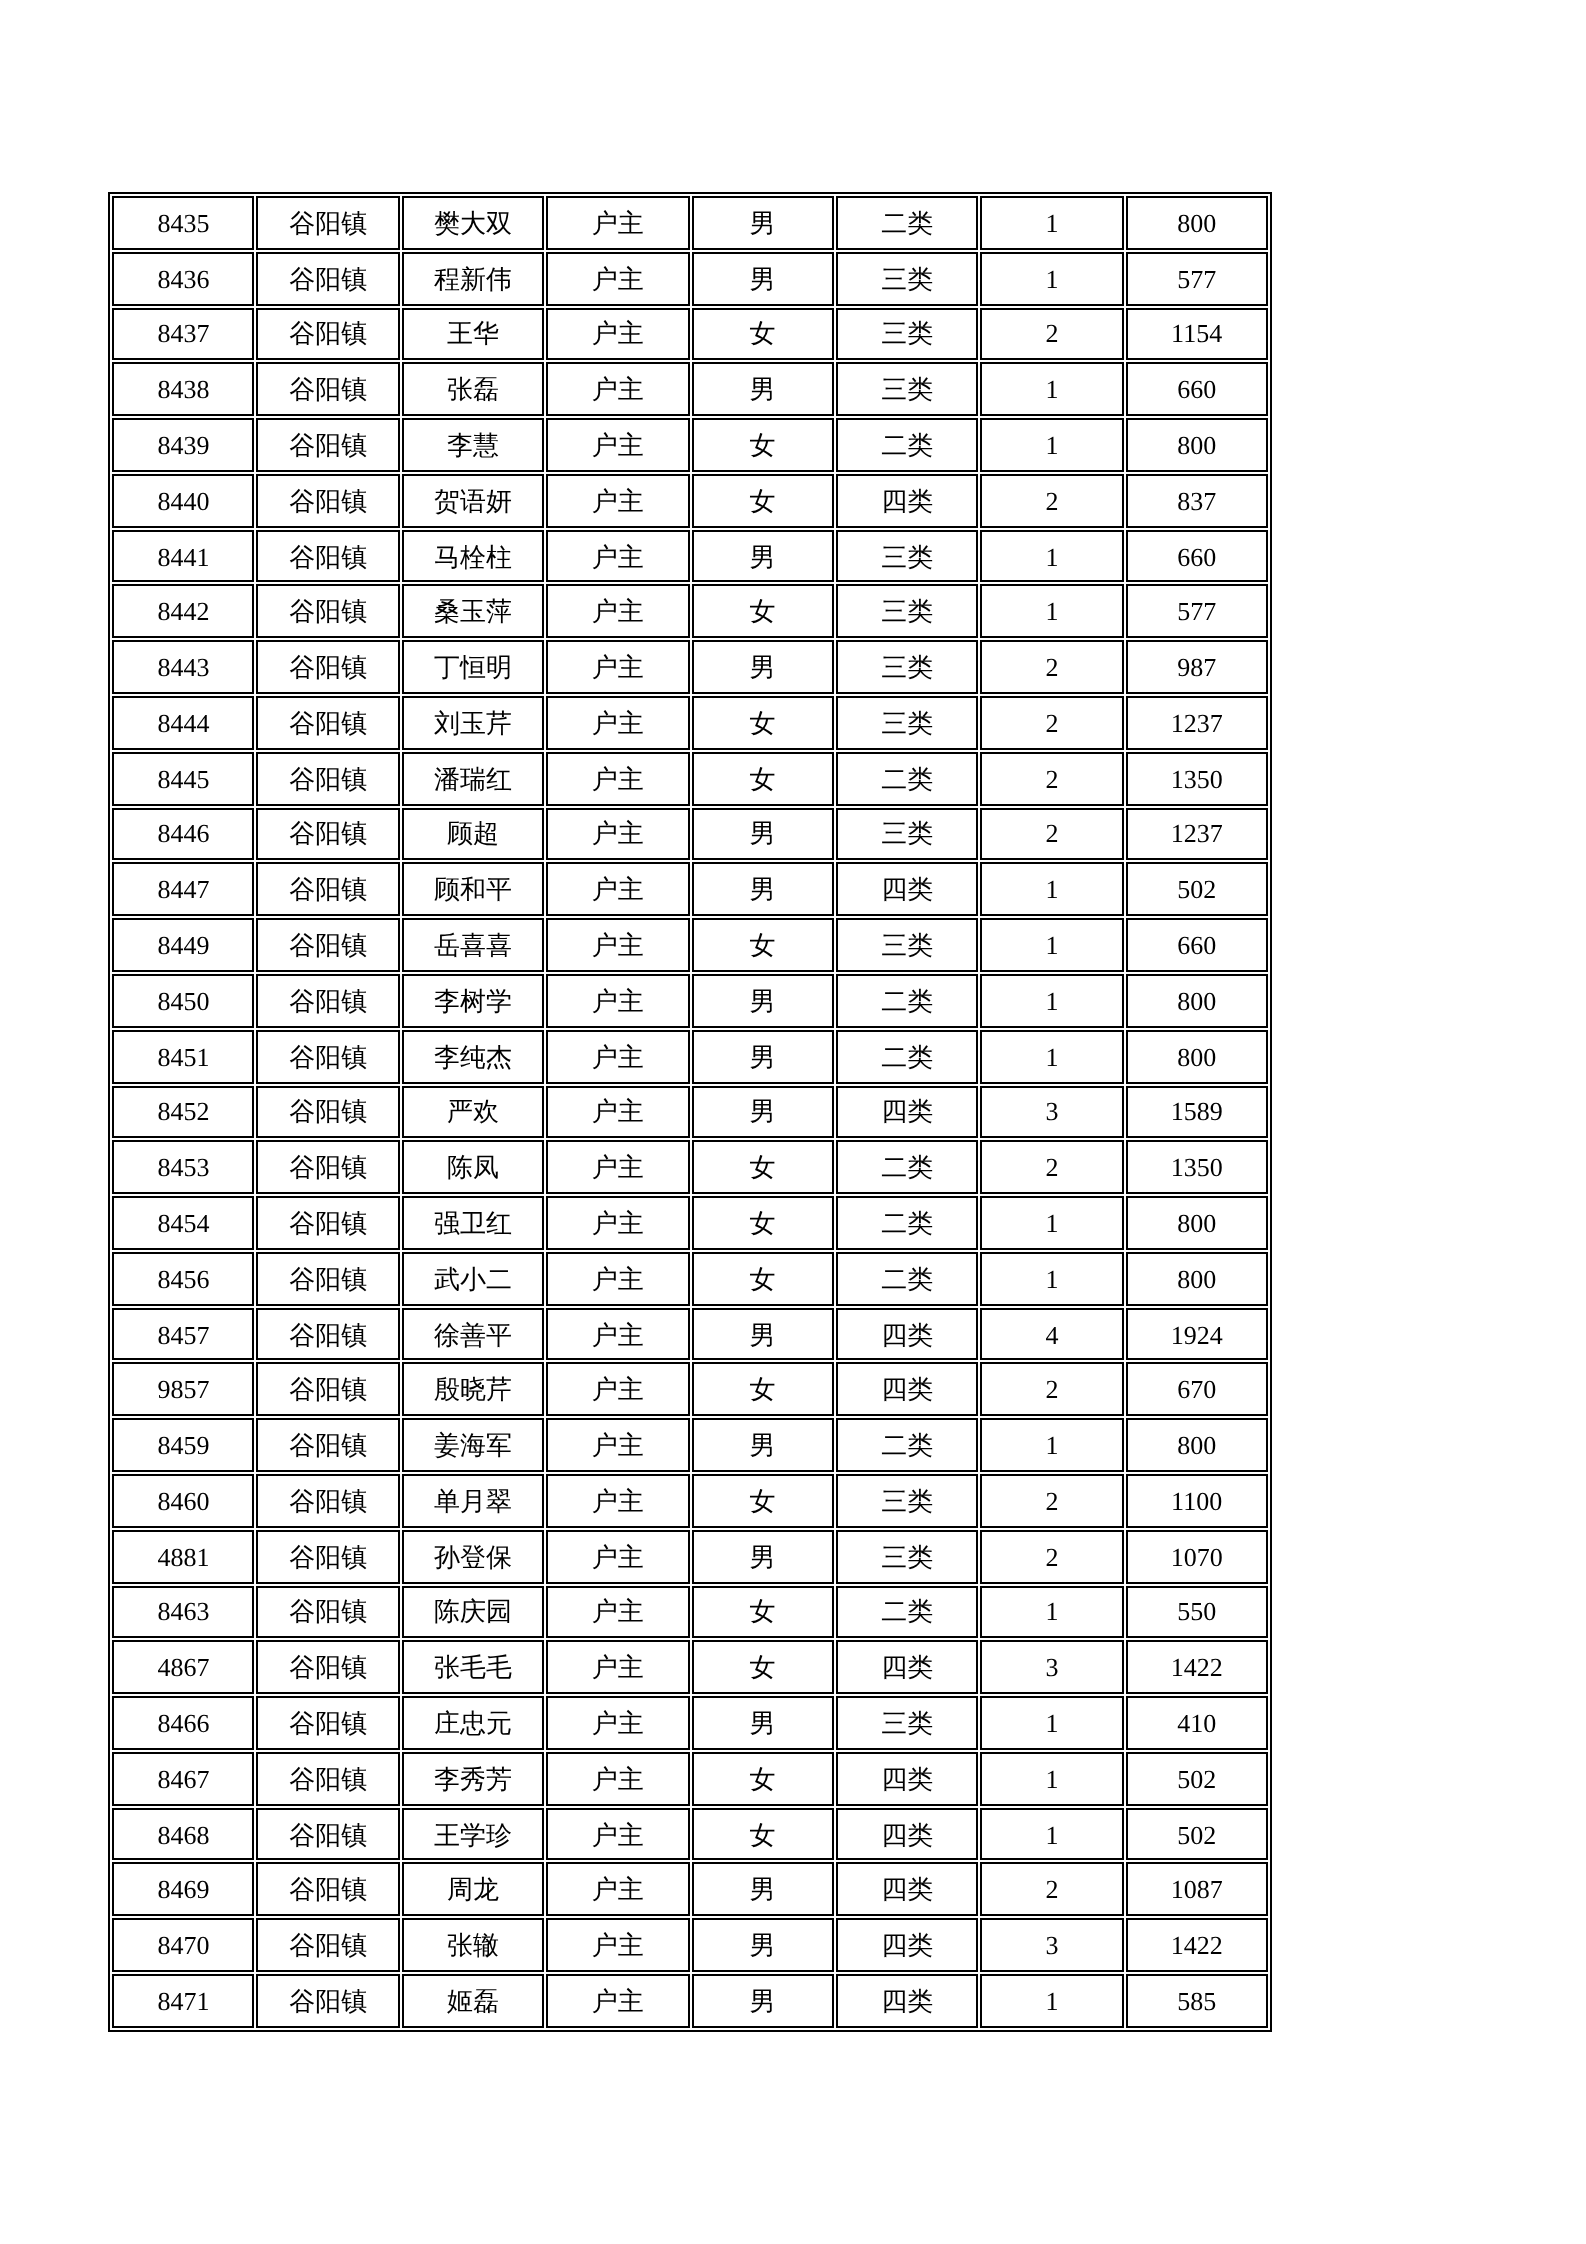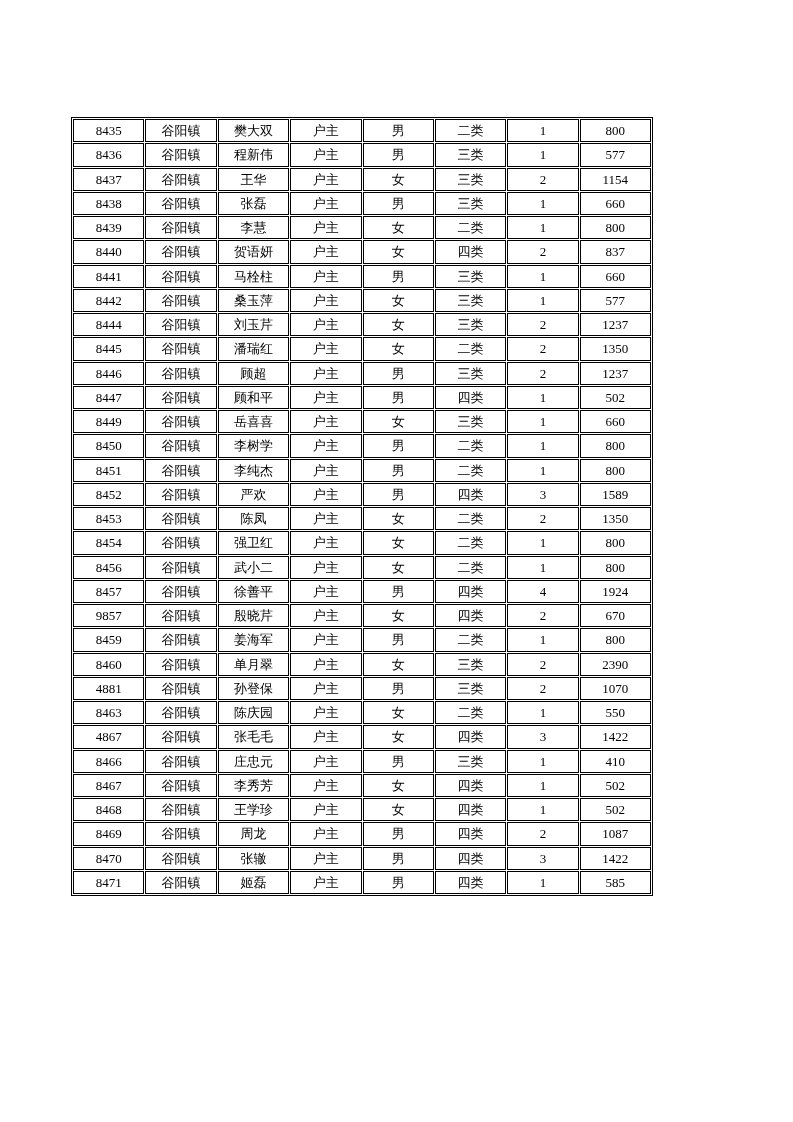--- a/index.html
+++ b/index.html
@@ -12,30 +12,29 @@
     position: relative;
     width: 793px;
     height: 1122px;
     background: #ffffff;
     overflow: hidden;
     font-family: "Liberation Serif", "DejaVu Serif", serif;
     color: #000000;
   }
   table.data-table {
     position: absolute;
-    left: 71px;
+    left: 54px;
     top: 96px;
     width: 582px;
-    height: 779px;
+    height: 920px;
     table-layout: fixed;
     border-collapse: separate;
     border-spacing: 1px;
     background: #ffffff;
     border: 1px solid #000000;
-    margin-top: 21px;
   }
   table.data-table td {
     border: 1px solid #000000;
     text-align: center;
     vertical-align: middle;
     font-size: 13px;
     line-height: 1;
     padding: 0;
     overflow: hidden;
     white-space: nowrap;
@@ -122,20 +121,30 @@
           <td>8442</td>
           <td>谷阳镇</td>
           <td>桑玉萍</td>
           <td>户主</td>
           <td>女</td>
           <td>三类</td>
           <td>1</td>
           <td>577</td>
         </tr>
         <tr>
+          <td>8443</td>
+          <td>谷阳镇</td>
+          <td>丁恒明</td>
+          <td>户主</td>
+          <td>男</td>
+          <td>三类</td>
+          <td>2</td>
+          <td>987</td>
+        </tr>
+        <tr>
           <td>8444</td>
           <td>谷阳镇</td>
           <td>刘玉芹</td>
           <td>户主</td>
           <td>女</td>
           <td>三类</td>
           <td>2</td>
           <td>1237</td>
         </tr>
         <tr>
@@ -269,21 +278,21 @@
           <td>800</td>
         </tr>
         <tr>
           <td>8460</td>
           <td>谷阳镇</td>
           <td>单月翠</td>
           <td>户主</td>
           <td>女</td>
           <td>三类</td>
           <td>2</td>
-          <td>2390</td>
+          <td>1100</td>
         </tr>
         <tr>
           <td>4881</td>
           <td>谷阳镇</td>
           <td>孙登保</td>
           <td>户主</td>
           <td>男</td>
           <td>三类</td>
           <td>2</td>
           <td>1070</td>

